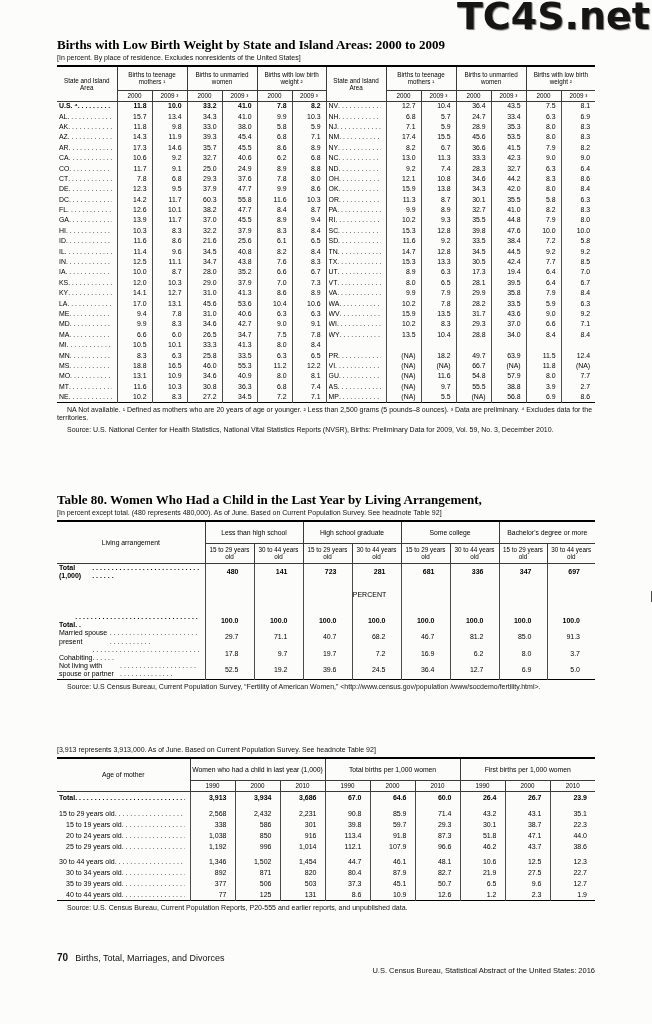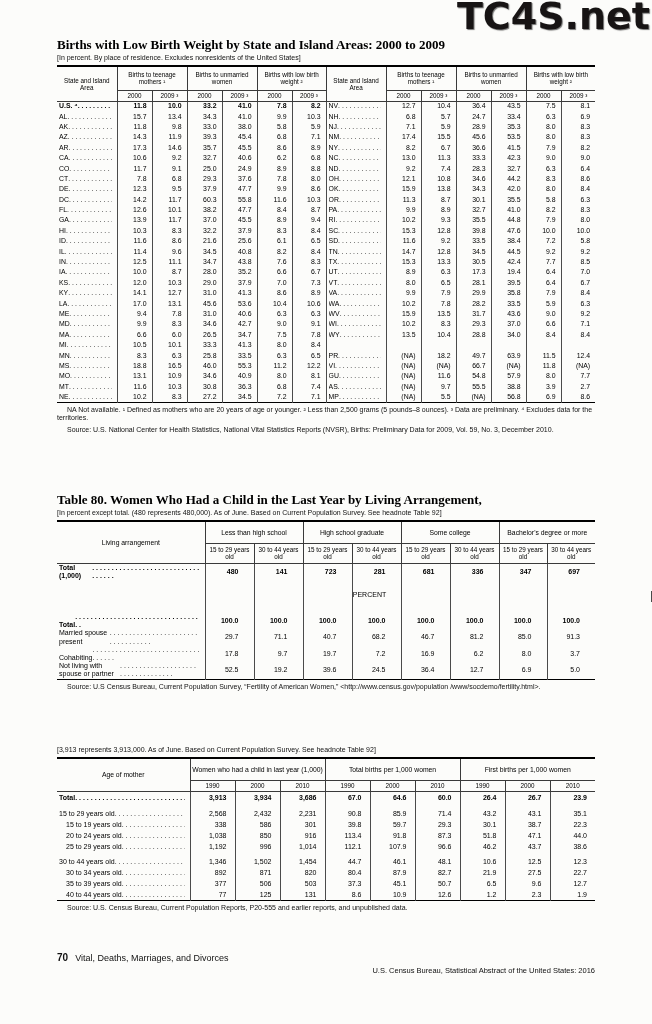--- a/index.html
+++ b/index.html
@@ -1254,17 +1254,17 @@
             <td class="num">1.2</td>
             <td class="num">2.3</td>
             <td class="num">1.9</td>
           </tr>
         </tbody>
     </table>
     <p class="source">Source: U.S. Census Bureau, Current Population Reports, P20-555 and earlier reports, and unpublished data.</p>
   </section>
 
   <div class="footer">
-    <span class="pg-num">70</span><span class="pg-title">Vital, Deaths, Marriages, and Divorces</span>
+    <span class="pg-num">70</span><span class="pg-title">Births, Total, Marriages, and Divorces</span>
   </div>
   <div class="imprint">U.S. Census Bureau, Statistical Abstract of the United States: 2016</div>
 
 </div>
 
 </body></html>

